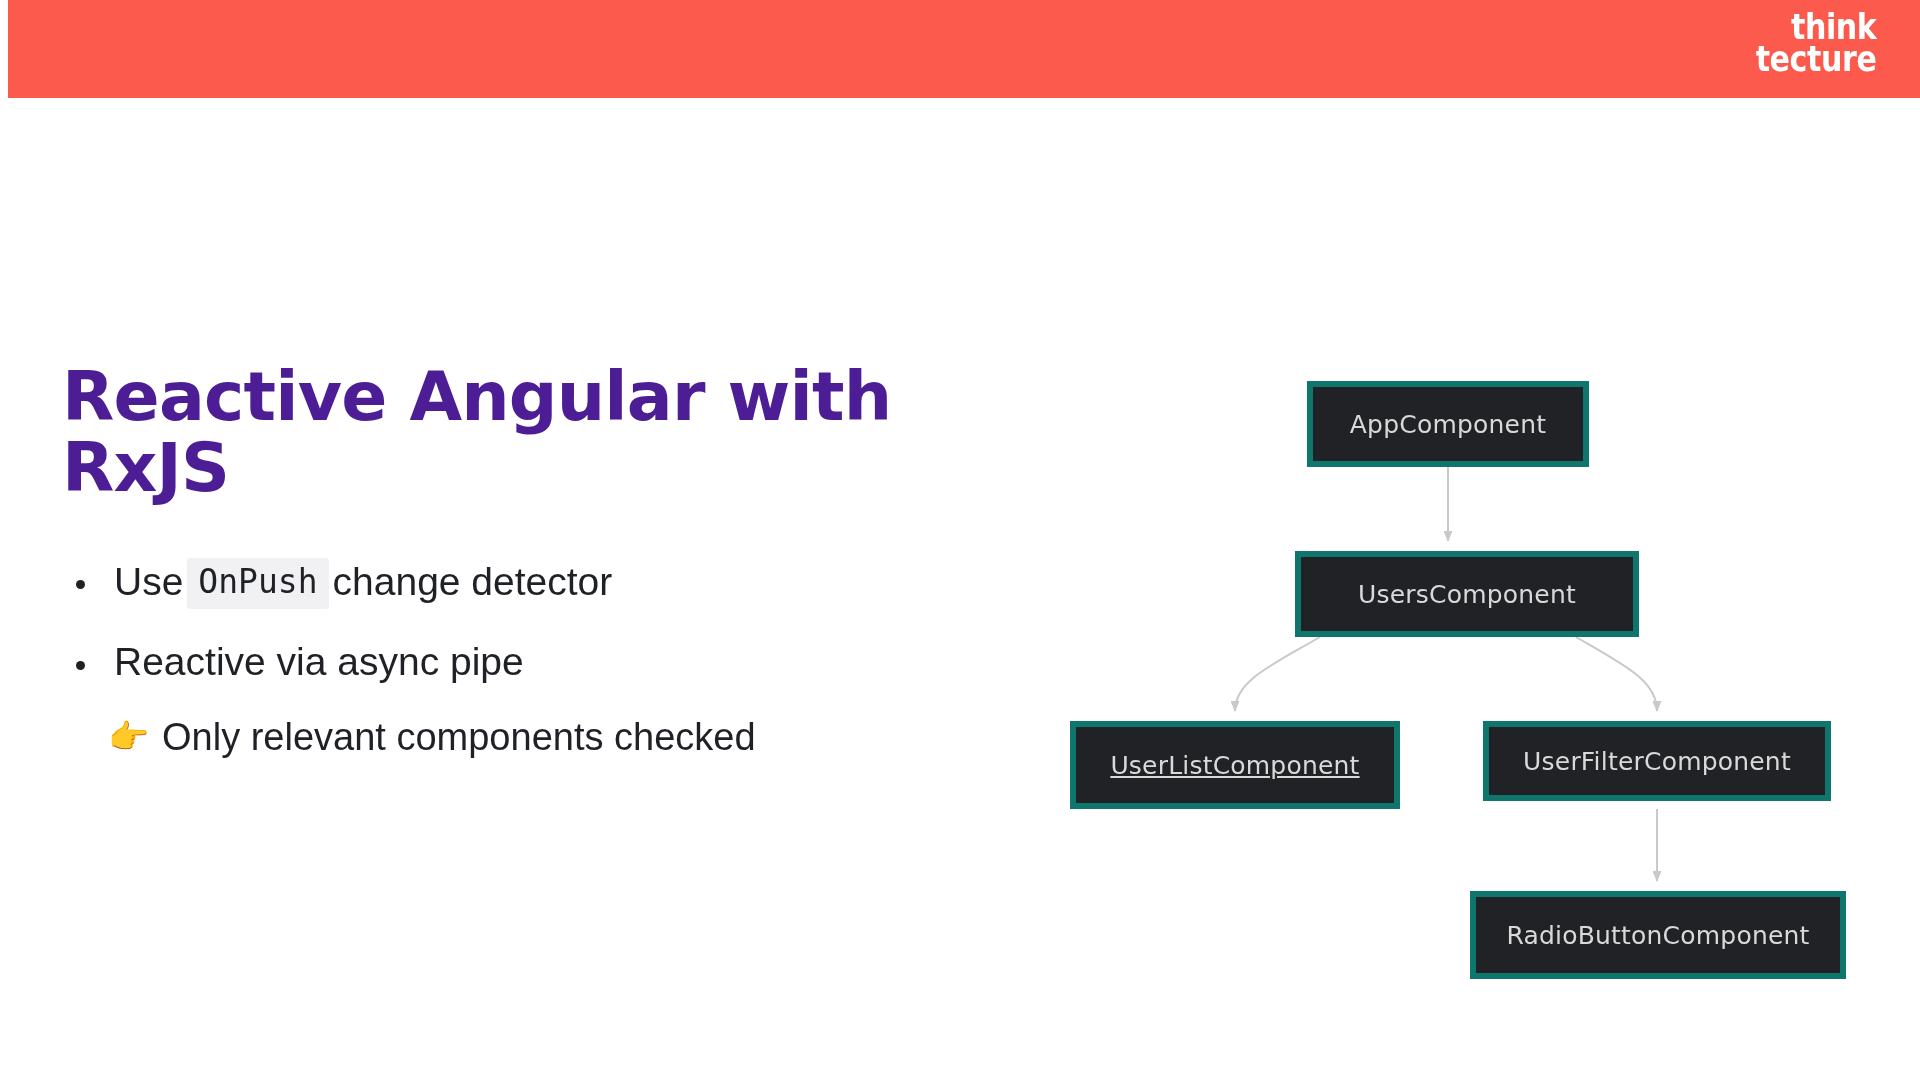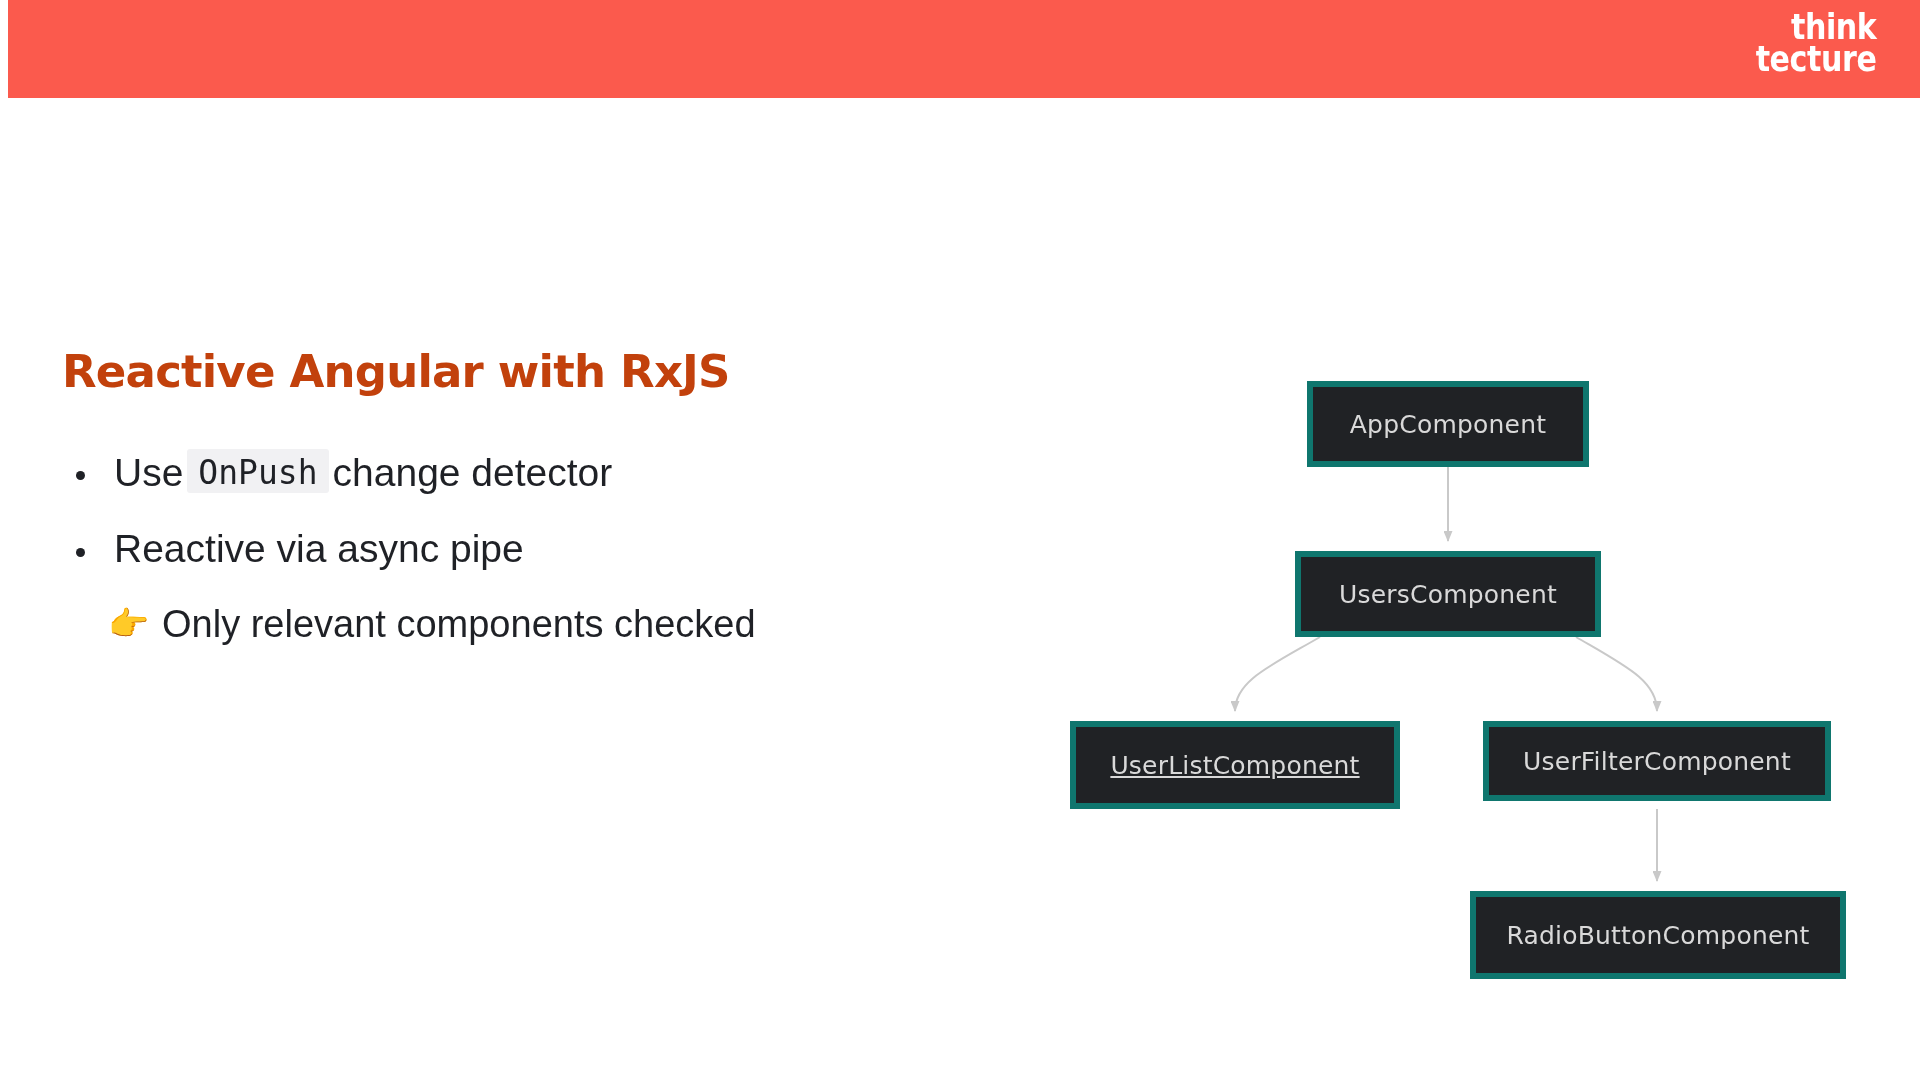--- a/index.html
+++ b/index.html
@@ -54,25 +54,25 @@
   .content-left {
     position: absolute;
     left: 62px;
     top: 250px;
     width: 980px;
   }
 
   .slide-title {
     font-family: "DejaVu Sans", sans-serif;
     font-weight: bold;
-    font-size: 45px;
+    font-size: 68px;
     line-height: 1.05;
-    color: #c2410c;
+    color: #4c1d95;
     letter-spacing: -0.8px;
-    margin: 0 0 54px 0;
+    margin: 13px 0 54px 0;
   }
 
   .bullet-list {
     list-style: none;
     margin: 0;
     padding: 0;
   }
   .bullet-item {
     position: relative;
     padding-left: 52px;
@@ -107,21 +107,21 @@
     top: 2px;
     font-size: 33px;
     line-height: 1.2;
   }
   .code-chip {
     display: inline-block;
     background: #f1f1f3;
     color: #1f2126;
     font-family: "DejaVu Sans Mono", monospace;
     font-size: 33px;
-    padding: 5px 11px 0 11px;
+    padding: 5px 11px 7px 11px;
     border-radius: 3px;
     vertical-align: 2px;
     margin: 0 4px;
   }
 
   
   .diagram {
     position: absolute;
     left: 1020px;
     top: 98px;
@@ -140,21 +140,21 @@
     color: #d9d9d9;
     display: flex;
     align-items: center;
     justify-content: center;
     font-family: "DejaVu Sans", sans-serif;
     font-size: 25px;
     letter-spacing: 0.2px;
     box-sizing: border-box;
   }
   .node-app        { left: 287px; top: 185px; width: 282px; height: 86px; }
-  .node-users      { left: 275px; top: 355px; width: 306px; height: 86px; }
+  .node-users      { left: 275px; top: 355px; width: 344px; height: 86px; }
   .node-userlist   { left: 50px;  top: 525px; width: 330px; height: 88px; text-decoration: underline; }
   .node-userfilter { left: 463px; top: 525px; width: 348px; height: 80px; }
   .node-radio      { left: 450px; top: 695px; width: 376px; height: 88px; }
 </style>
 </head>
 <body>
 
 <div class="banner">
   <div class="brand-logo">
     <span class="brand-line">think</span>

